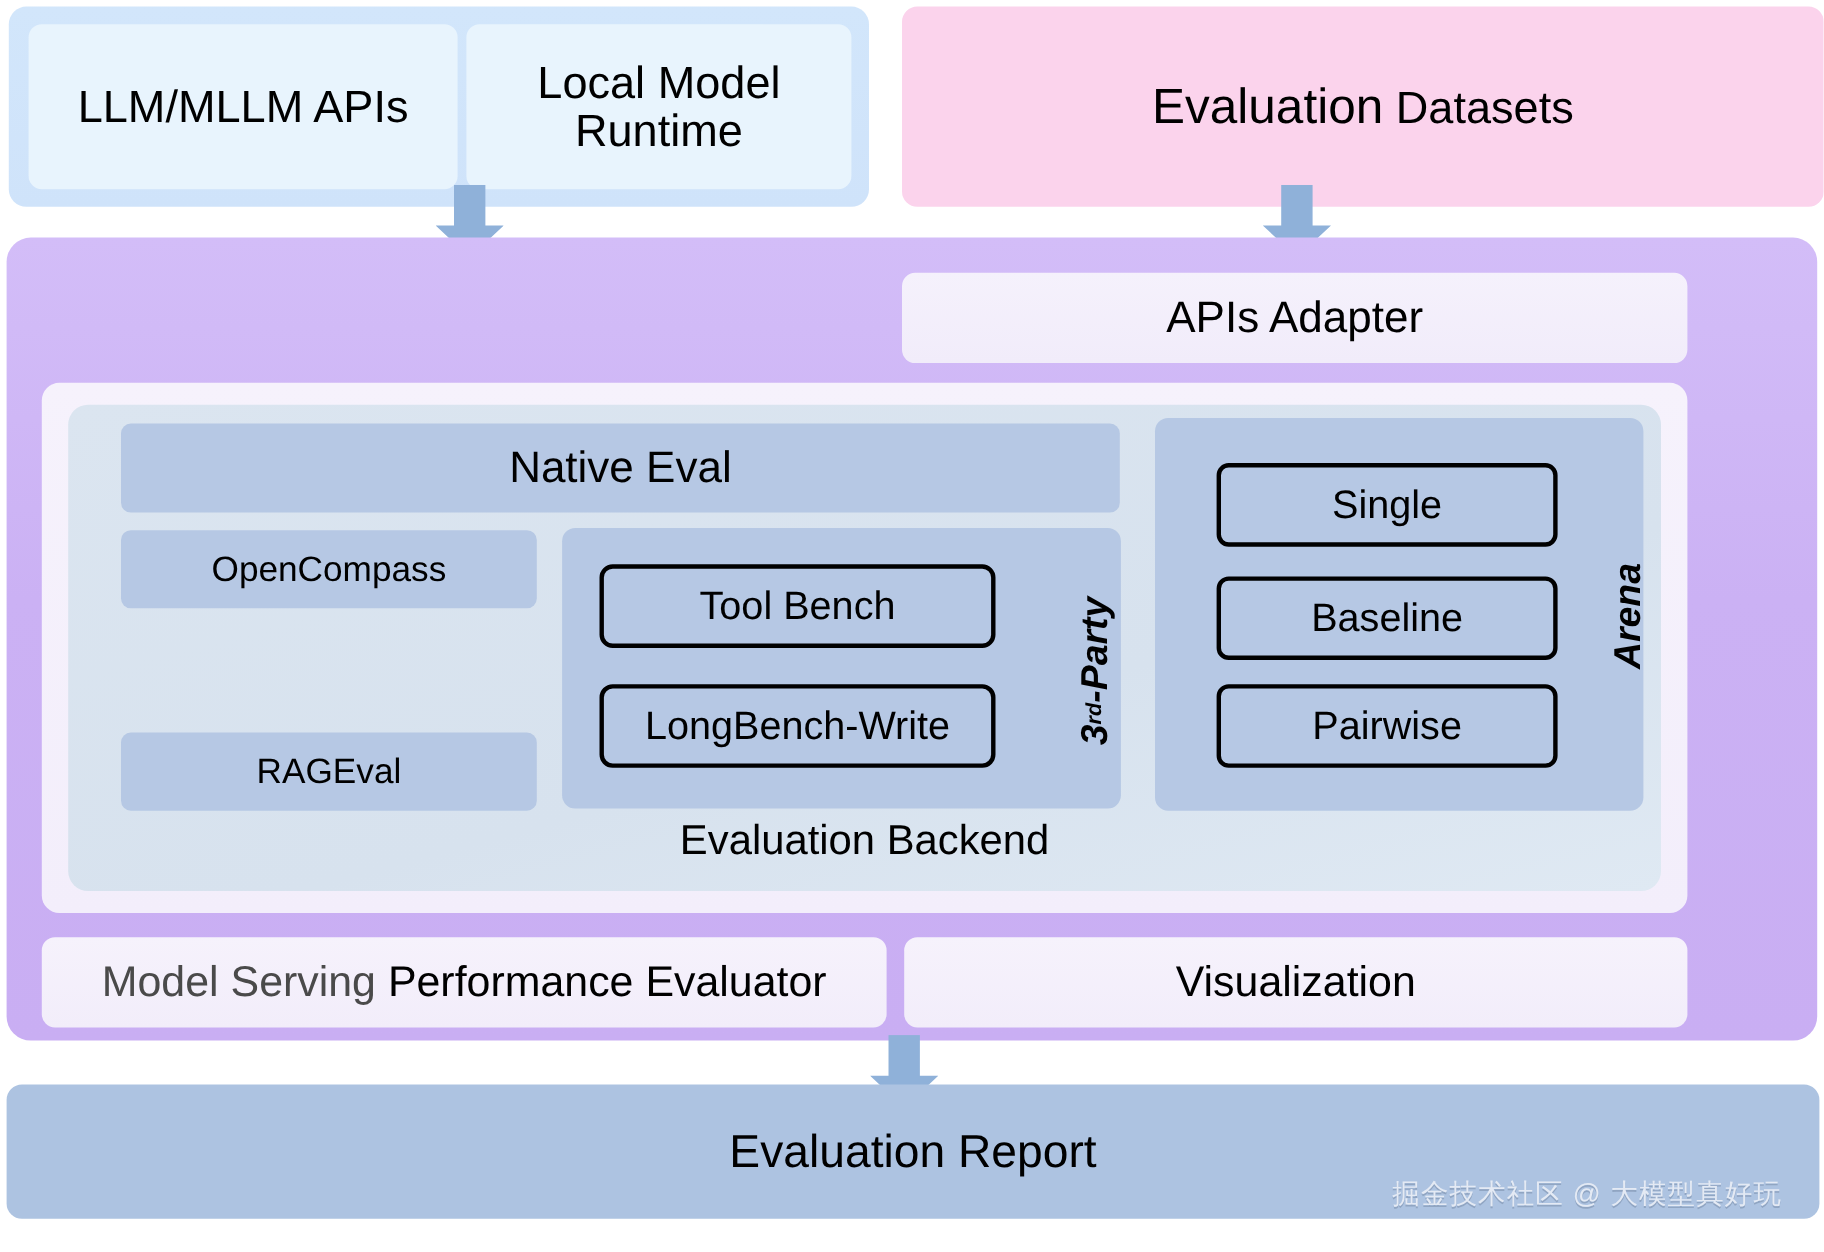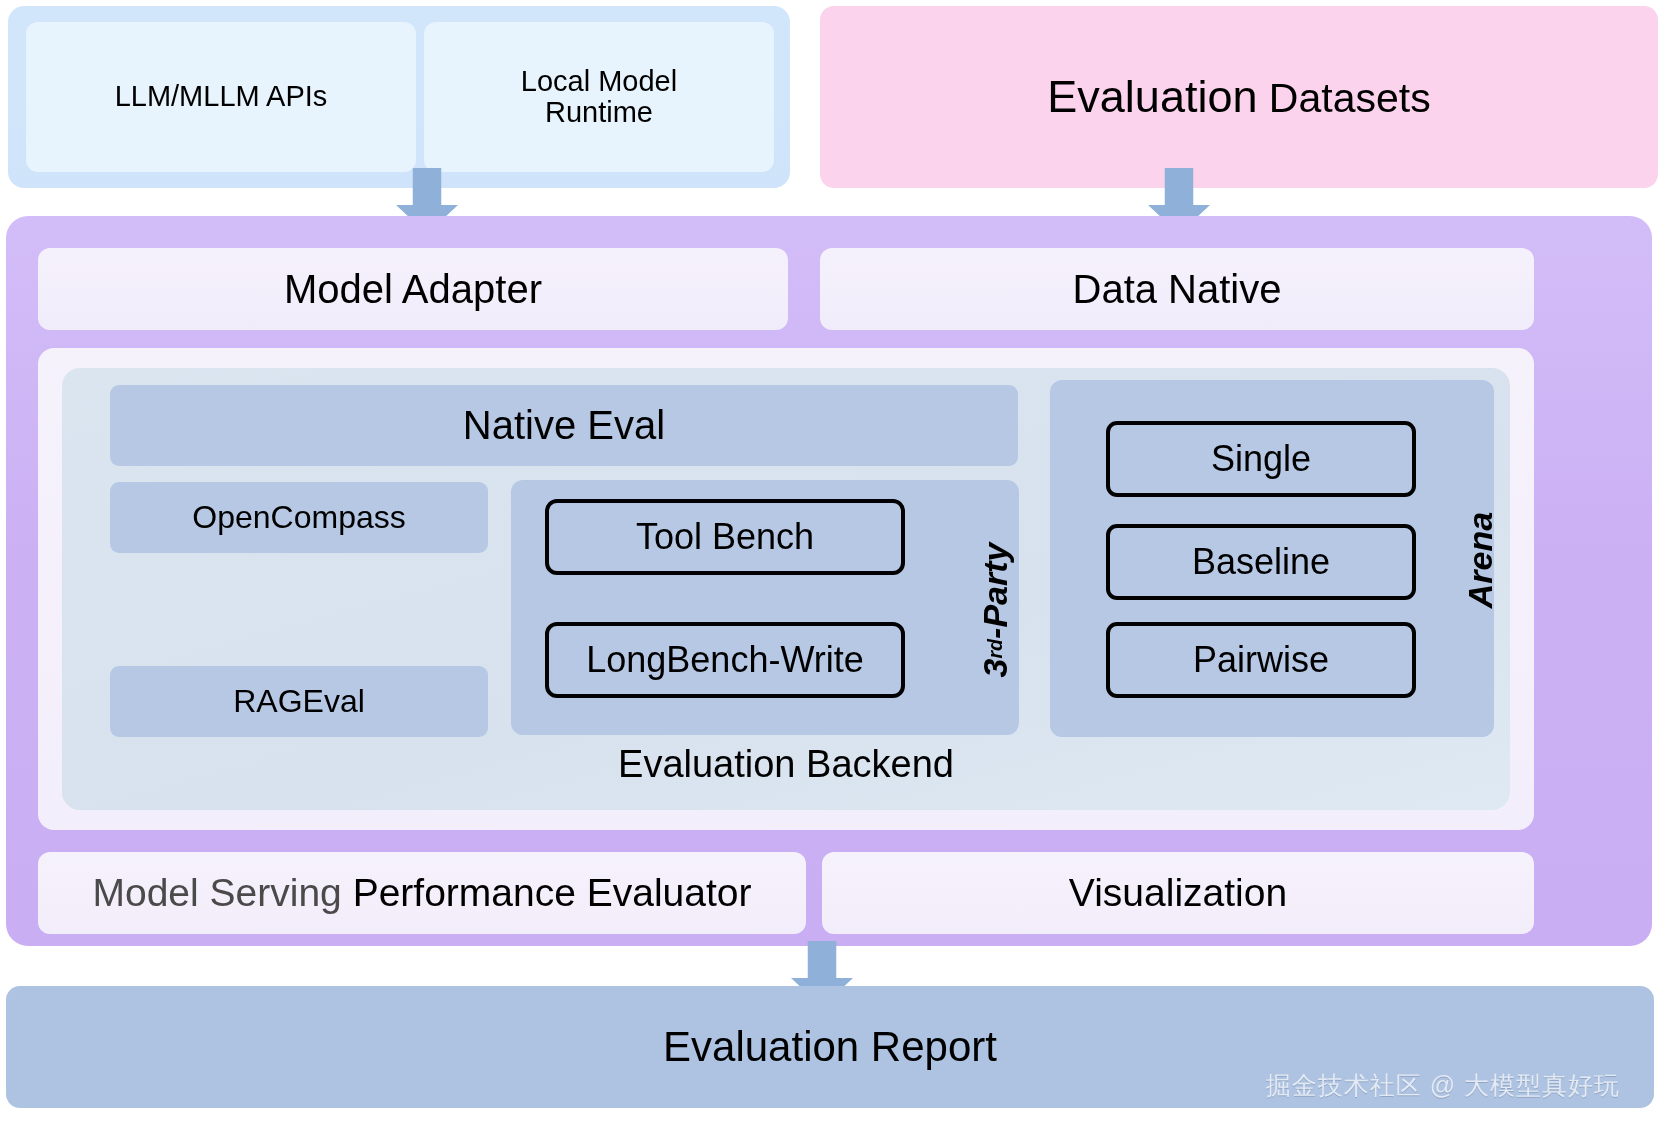--- a/index.html
+++ b/index.html
@@ -33,21 +33,21 @@
   
   .src-outer {
     left: 8px; top: 6px; width: 782px; height: 182px;
     background: linear-gradient(180deg,#d2e6fb 0%, #cfe3fa 100%);
     border-radius: 16px;
   }
   .src-inner {
     background: #e8f4fd;
     border-radius: 12px;
     color: #000;
-    font-size: 29px;
+    font-size: 41px;
     line-height: 1.08;
   }
   .src-apis  { left: 26px; top: 22px;  width: 390px; height: 150px; }
   .src-local { left: 424px; top: 22px; width: 350px; height: 150px; }
 
   
   .ds-outer {
     left: 820px; top: 6px; width: 838px; height: 182px;
     background: #fbd3ec;
     border-radius: 14px;
@@ -139,21 +139,21 @@
   .tp-item {
     left: 545px;
     width: 360px;
     height: 76px;
     background: #b6c8e4;
     border: 4px solid #000;
     border-radius: 12px;
     color: #000;
     font-size: 36px;
   }
-  .tp-tool { top: 499px; justify-content: center; }
+  .tp-tool { top: 513px; justify-content: center; }
   .tp-long { top: 622px; }
 
   .vlabel {
     position: absolute;
     color: #000;
     font-style: italic;
     font-weight: bold;
     font-size: 34px;
     transform-origin: center center;
     white-space: nowrap;
@@ -242,25 +242,22 @@
       <span>Local Model</span><br>
       <span>Runtime</span>
     </span>
   </div>
 
   <div class="arrow arrow-model"></div>
   <div class="arrow arrow-data"></div>
 
   <div class="box framework"></div>
 
-  <div class="box adapter adapter-model">
-    <span>Model Adapter</span>
-  </div>
   <div class="box adapter adapter-data">
-    <span>Data Native</span>
+    <span>APIs Adapter</span>
   </div>
 
   <div class="box backend-wrap"></div>
   <div class="box backend">
     <span class="backend-title">Evaluation Backend</span>
   </div>
 
   <div class="box native-eval">
     <span>Native Eval</span>
   </div>

